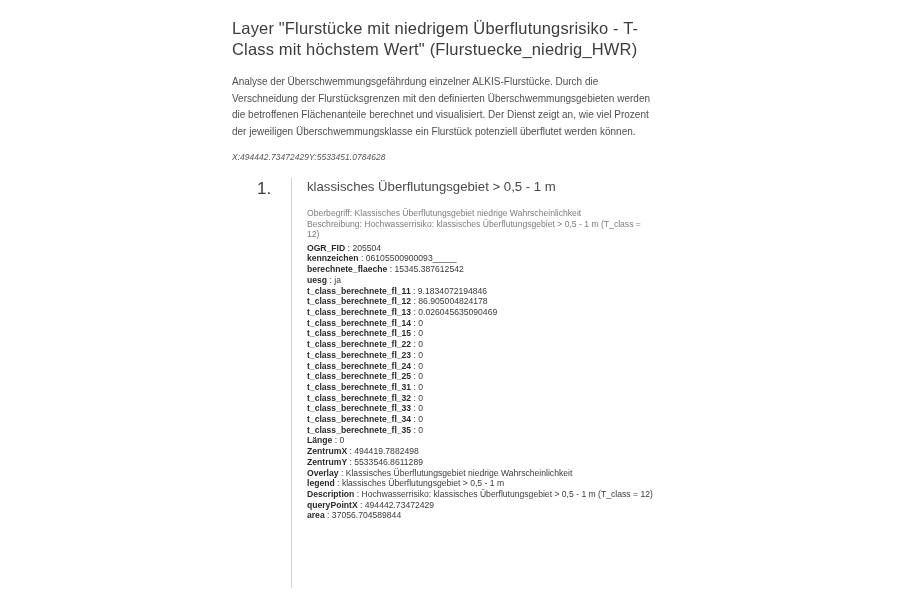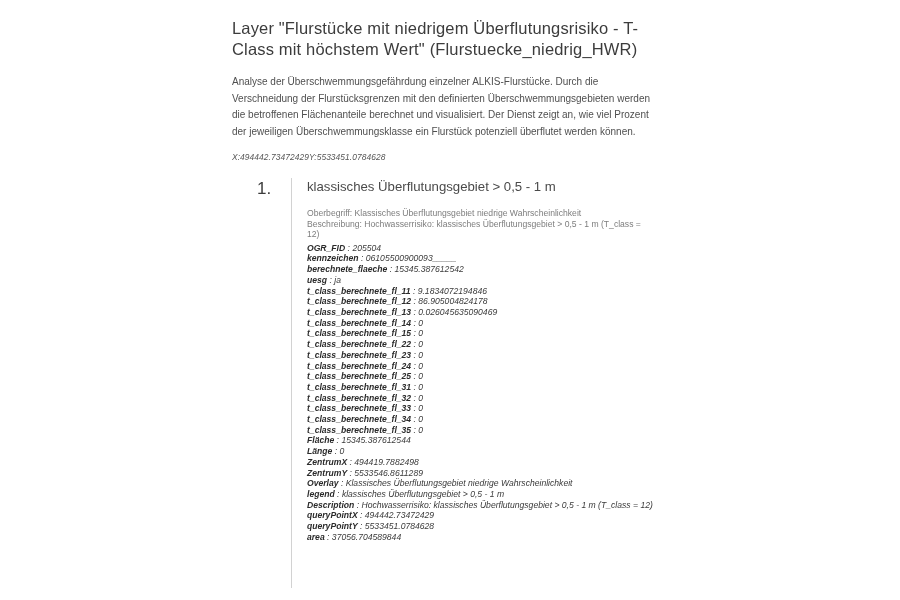--- a/index.html
+++ b/index.html
@@ -100,21 +100,20 @@
   }
   .meta-block {
     margin-bottom: 3px;
     margin-top: 13px;
   }
 
   .attr-list {
     margin: 0;
     padding: 0;
     list-style: none;
-    font-style: italic;
   }
   .attr-row {
     font-size: 8.6px;
     line-height: 10.7px;
     color: #3a3a3a;
     white-space: nowrap;
   }
   .attr-key {
     font-weight: bold;
     color: #2b2b2b;
@@ -166,29 +165,27 @@
             <li class="attr-row"><span class="attr-key">t_class_berechnete_fl_15</span><span class="attr-sep"> : </span><span class="attr-val">0</span></li>
             <li class="attr-row"><span class="attr-key">t_class_berechnete_fl_22</span><span class="attr-sep"> : </span><span class="attr-val">0</span></li>
             <li class="attr-row"><span class="attr-key">t_class_berechnete_fl_23</span><span class="attr-sep"> : </span><span class="attr-val">0</span></li>
             <li class="attr-row"><span class="attr-key">t_class_berechnete_fl_24</span><span class="attr-sep"> : </span><span class="attr-val">0</span></li>
             <li class="attr-row"><span class="attr-key">t_class_berechnete_fl_25</span><span class="attr-sep"> : </span><span class="attr-val">0</span></li>
             <li class="attr-row"><span class="attr-key">t_class_berechnete_fl_31</span><span class="attr-sep"> : </span><span class="attr-val">0</span></li>
             <li class="attr-row"><span class="attr-key">t_class_berechnete_fl_32</span><span class="attr-sep"> : </span><span class="attr-val">0</span></li>
             <li class="attr-row"><span class="attr-key">t_class_berechnete_fl_33</span><span class="attr-sep"> : </span><span class="attr-val">0</span></li>
             <li class="attr-row"><span class="attr-key">t_class_berechnete_fl_34</span><span class="attr-sep"> : </span><span class="attr-val">0</span></li>
             <li class="attr-row"><span class="attr-key">t_class_berechnete_fl_35</span><span class="attr-sep"> : </span><span class="attr-val">0</span></li>
-            <li class="attr-row"><span class="attr-key">Fläche</span><span class="attr-sep"> : </span><span class="attr-val">15345.387612544</span></li>
             <li class="attr-row"><span class="attr-key">Länge</span><span class="attr-sep"> : </span><span class="attr-val">0</span></li>
             <li class="attr-row"><span class="attr-key">ZentrumX</span><span class="attr-sep"> : </span><span class="attr-val">494419.7882498</span></li>
             <li class="attr-row"><span class="attr-key">ZentrumY</span><span class="attr-sep"> : </span><span class="attr-val">5533546.8611289</span></li>
             <li class="attr-row"><span class="attr-key">Overlay</span><span class="attr-sep"> : </span><span class="attr-val">Klassisches Überflutungsgebiet niedrige Wahrscheinlichkeit</span></li>
             <li class="attr-row"><span class="attr-key">legend</span><span class="attr-sep"> : </span><span class="attr-val">klassisches Überflutungsgebiet &gt; 0,5 - 1 m</span></li>
             <li class="attr-row"><span class="attr-key">Description</span><span class="attr-sep"> : </span><span class="attr-val">Hochwasserrisiko: klassisches Überflutungsgebiet &gt; 0,5 - 1 m (T_class = 12)</span></li>
             <li class="attr-row"><span class="attr-key">queryPointX</span><span class="attr-sep"> : </span><span class="attr-val">494442.73472429</span></li>
-            <li class="attr-row"><span class="attr-key">queryPointY</span><span class="attr-sep"> : </span><span class="attr-val">5533451.0784628</span></li>
             <li class="attr-row"><span class="attr-key">area</span><span class="attr-sep"> : </span><span class="attr-val">37056.704589844</span></li>
           </ul>
 
       </div>
     </div>
 
   </div>
 </div>
 
 </body></html>

